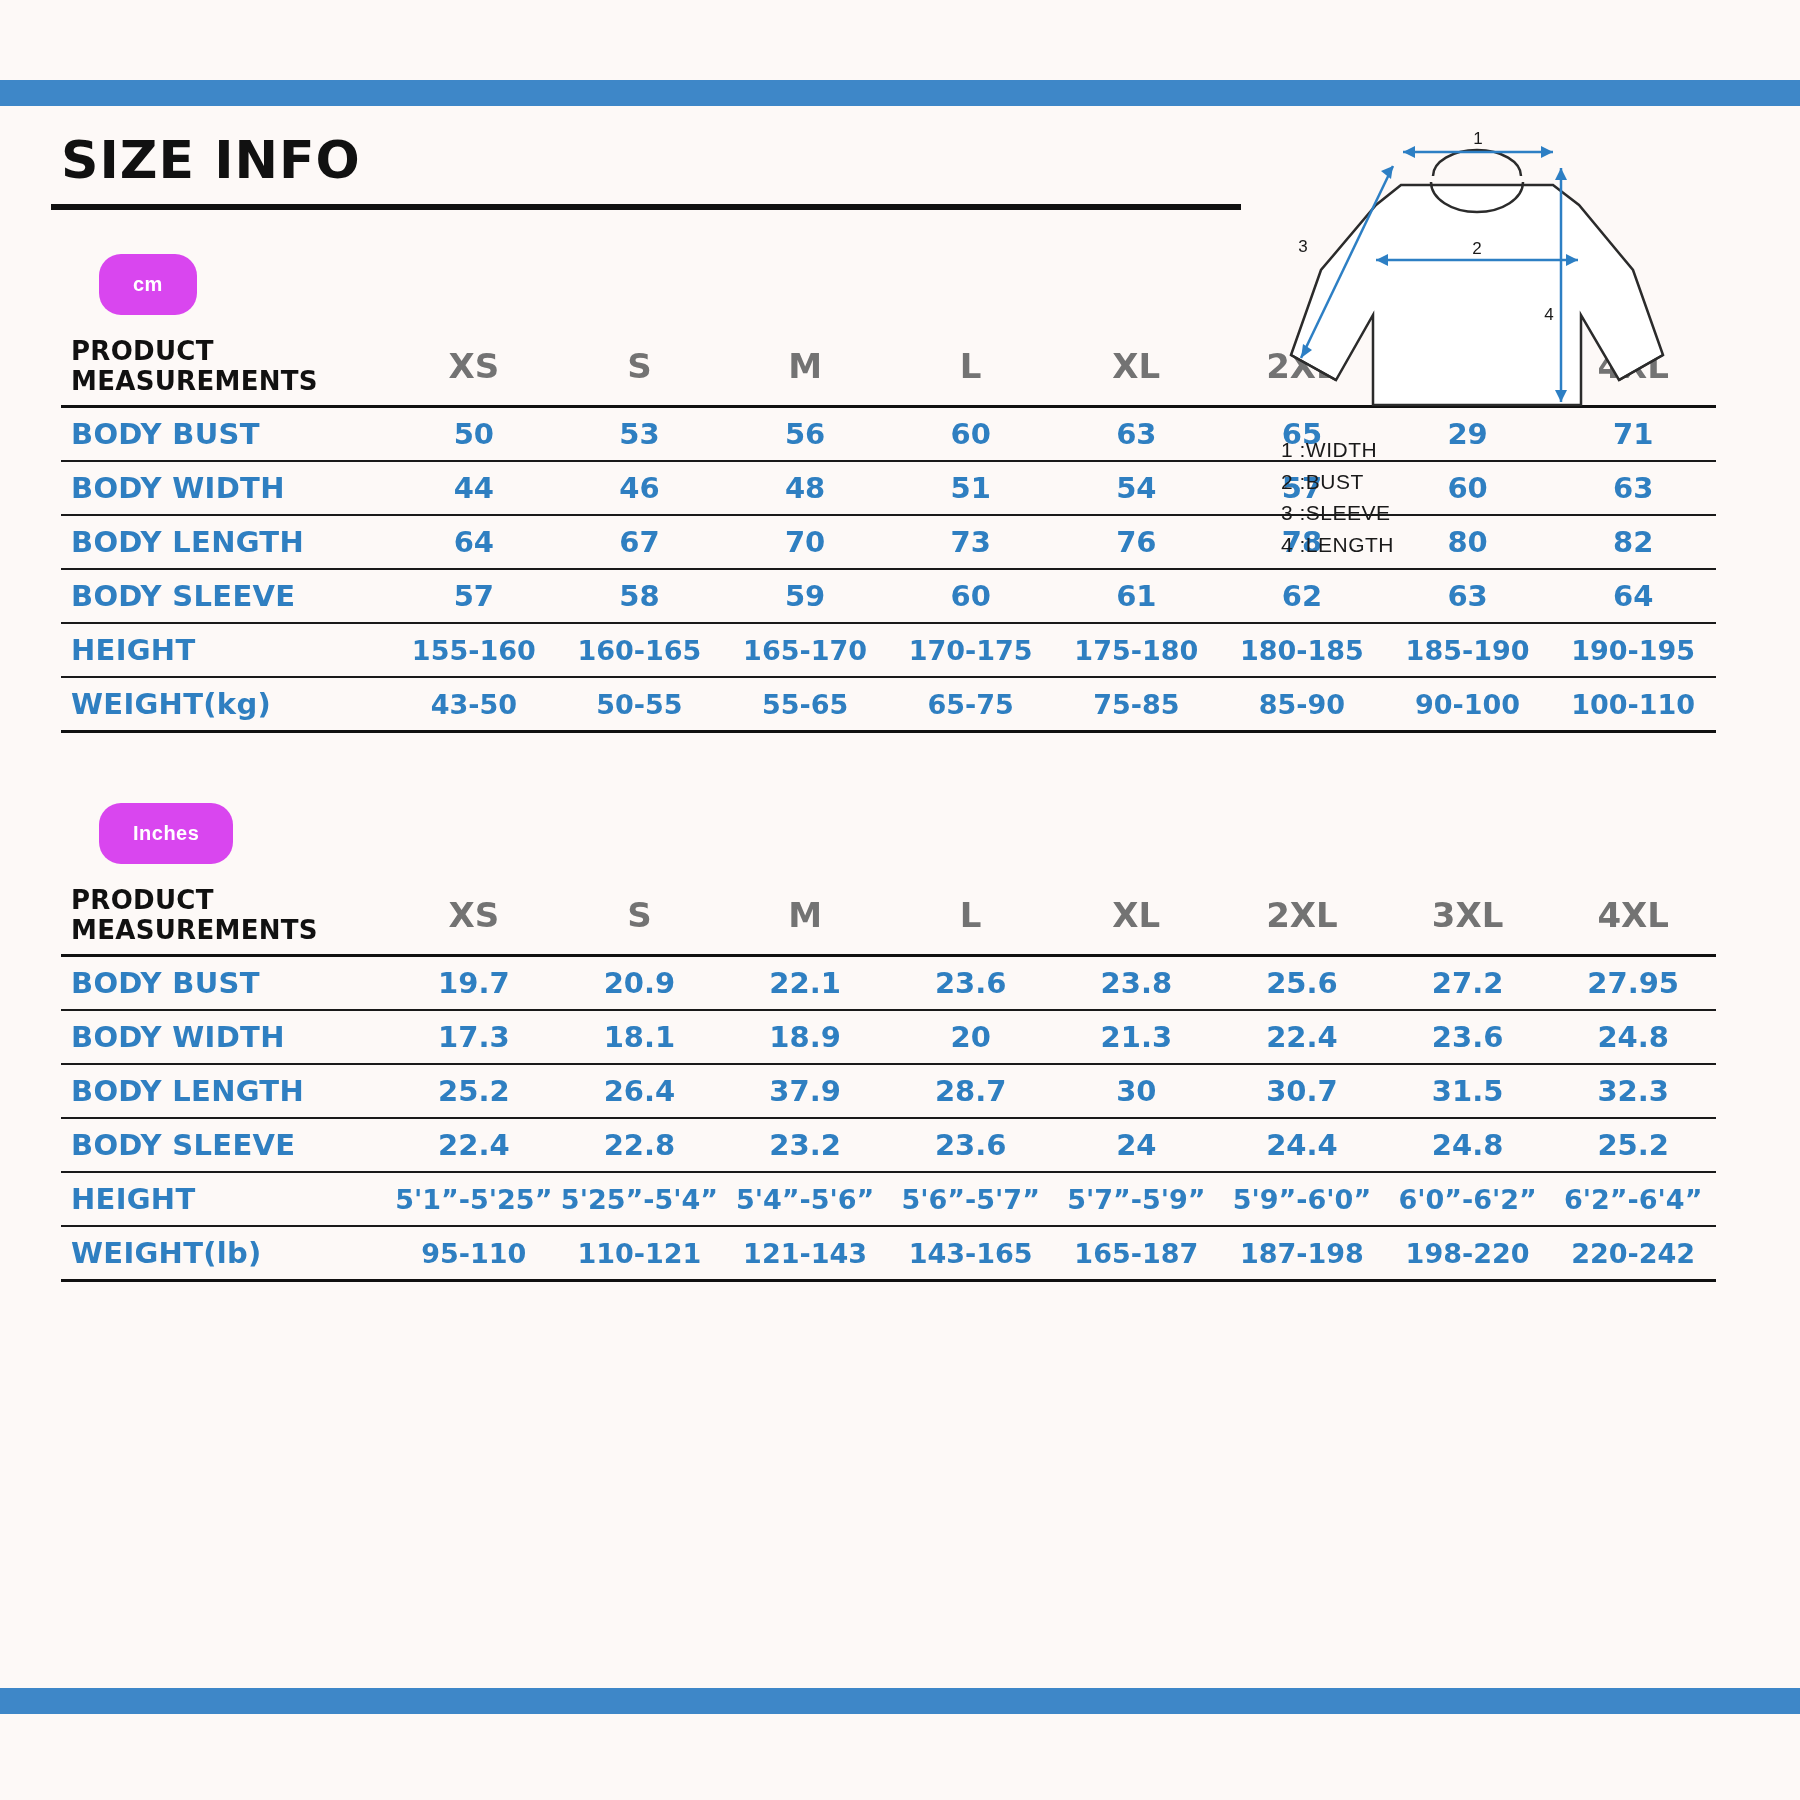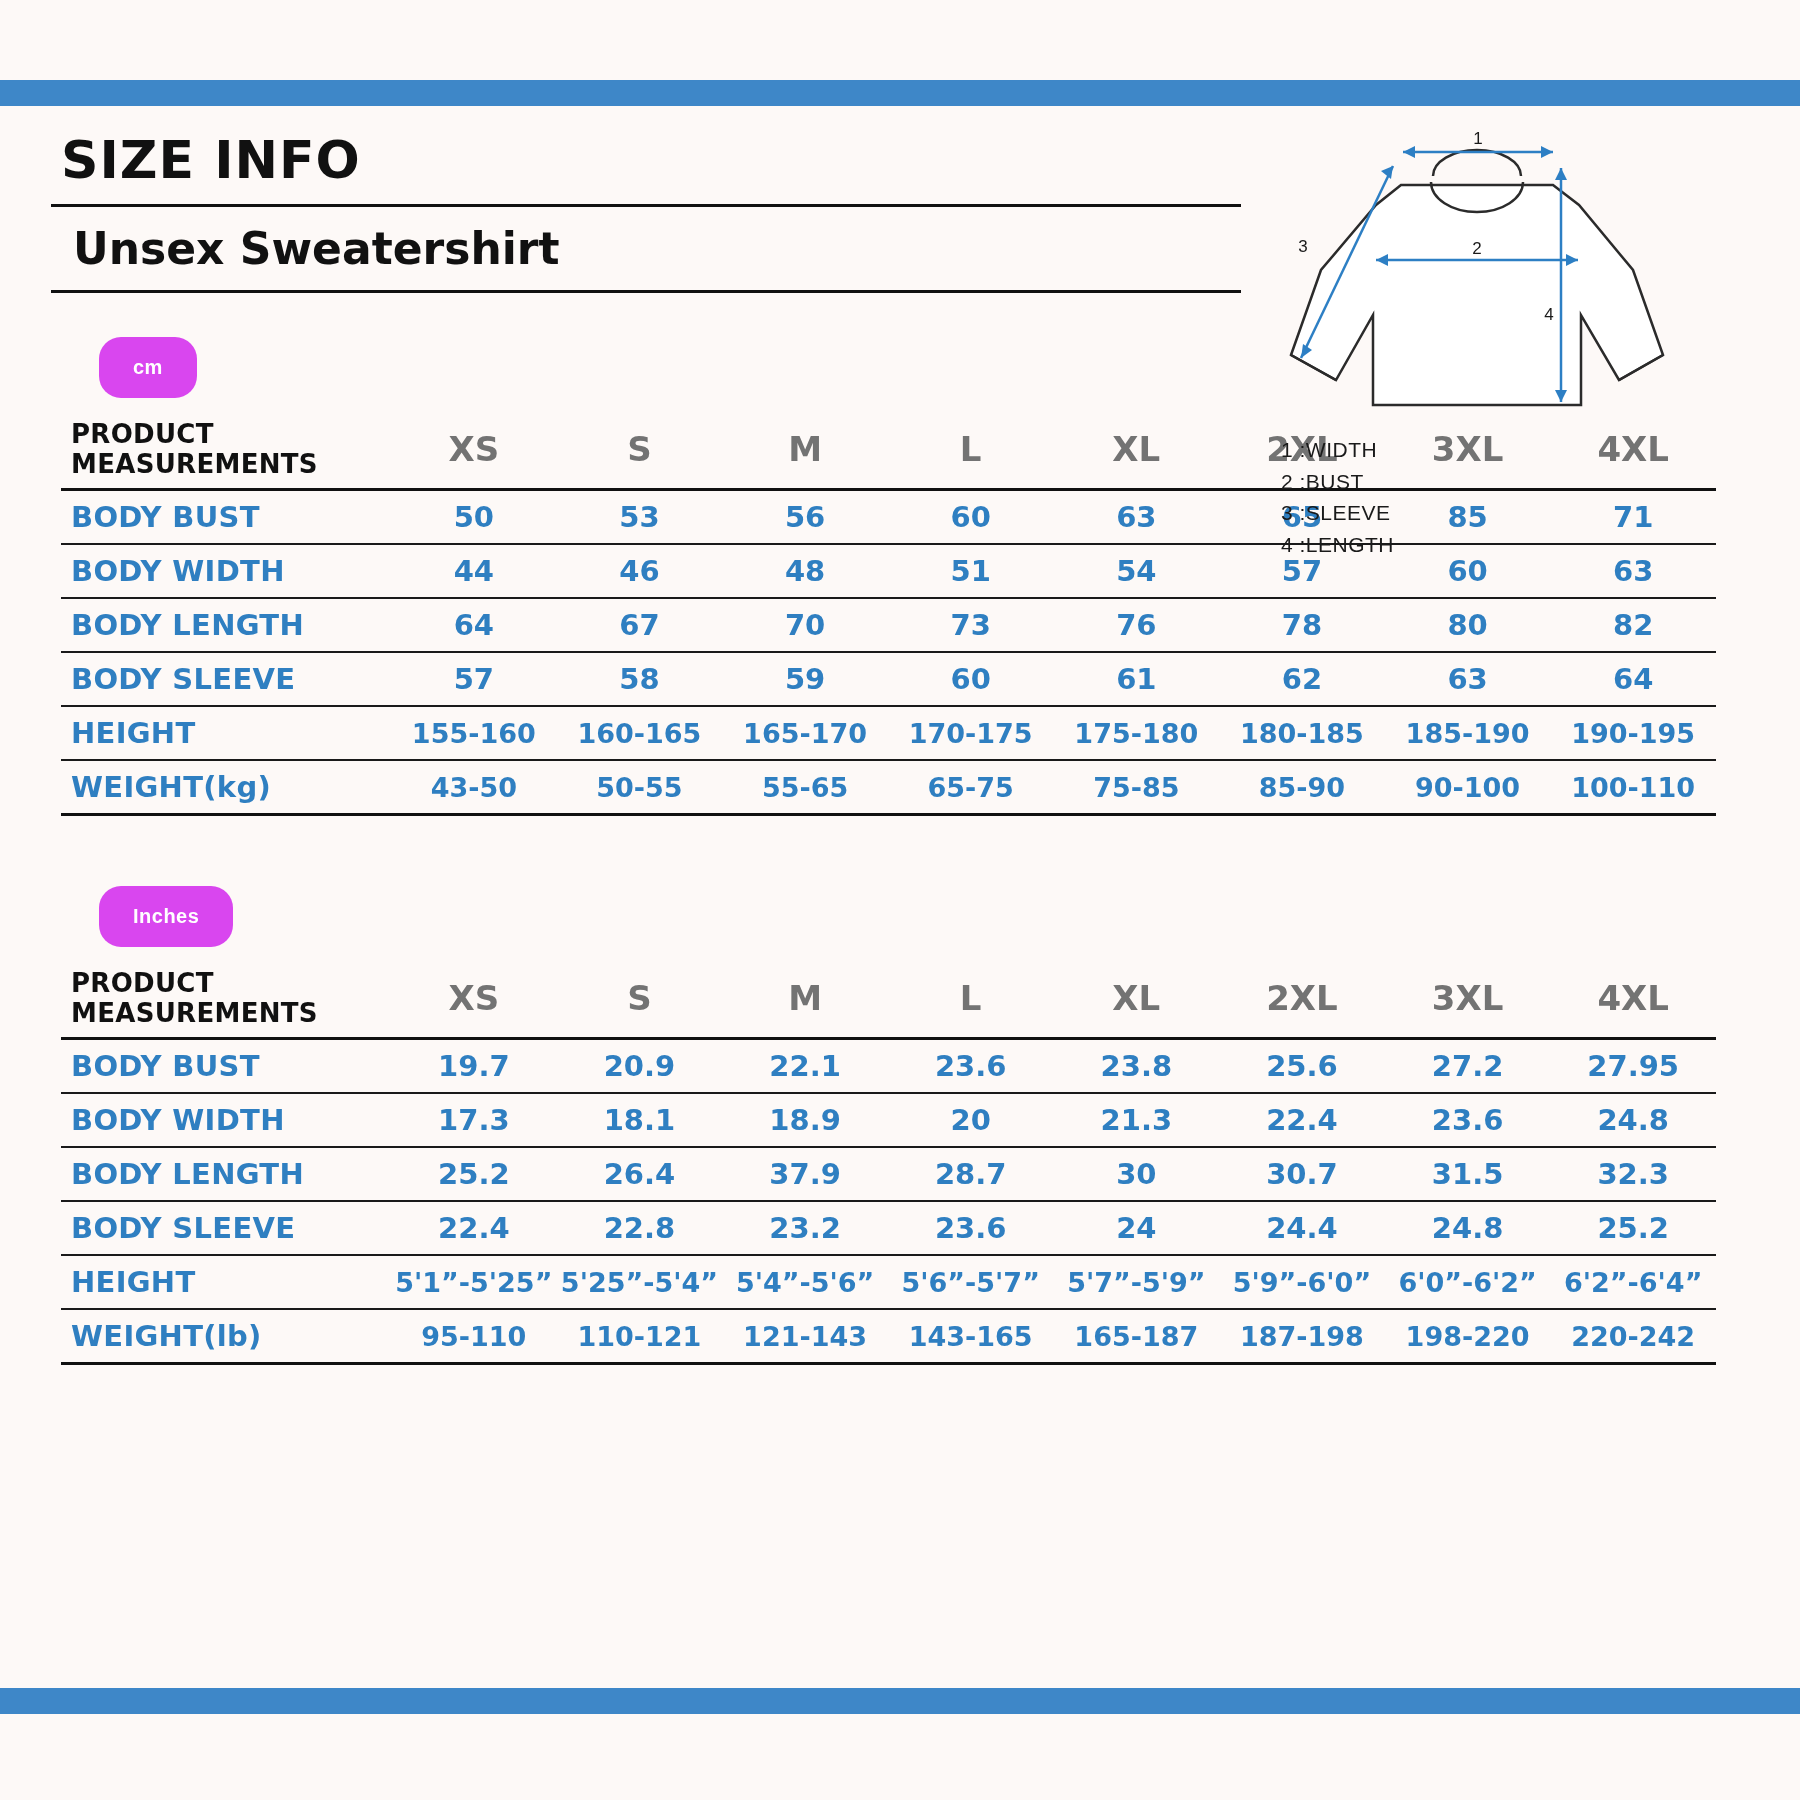--- a/index.html
+++ b/index.html
@@ -146,21 +146,20 @@
 <div class="page">
 
   <div class="bar-top"></div>
   <div class="bar-bottom"></div>
 
   <div class="content">
 
     <div class="header">
       <h1 class="title-main">SIZE INFO</h1>
       <div class="rule"></div>
-      <div class="title-sub">Unsex Sweatershirt</div>
       <div class="rule"></div>
     </div>
 
     <div class="diagram">
       <svg width="420" height="290" viewBox="0 0 420 290">
 
         <path d="M120 55 L95 75 L40 140 L10 225 L55 250 L92 185 L92 275 L300 275 L300 185 L338 250 L382 225 L352 140 L298 75 L272 55 Z" fill="#ffffff" stroke="#2b2b2b" stroke-width="2.5"></path>
 
         <path d="M150 52 a46 30 0 0 0 92 0" fill="none" stroke="#2b2b2b" stroke-width="2.5"></path>
         <path d="M152 46 a44 26 0 0 1 88 0" fill="none" stroke="#2b2b2b" stroke-width="2.5"></path>
@@ -221,21 +220,21 @@
       </thead>
       <tbody>
         <tr>
           <th>BODY BUST</th>
           <td>50</td>
           <td>53</td>
           <td>56</td>
           <td>60</td>
           <td>63</td>
           <td>65</td>
-          <td>85</td>
+          <td>29</td>
           <td>71</td>
         </tr>
         <tr>
           <th>BODY WIDTH</th>
           <td>44</td>
           <td>46</td>
           <td>48</td>
           <td>51</td>
           <td>54</td>
           <td>57</td>

